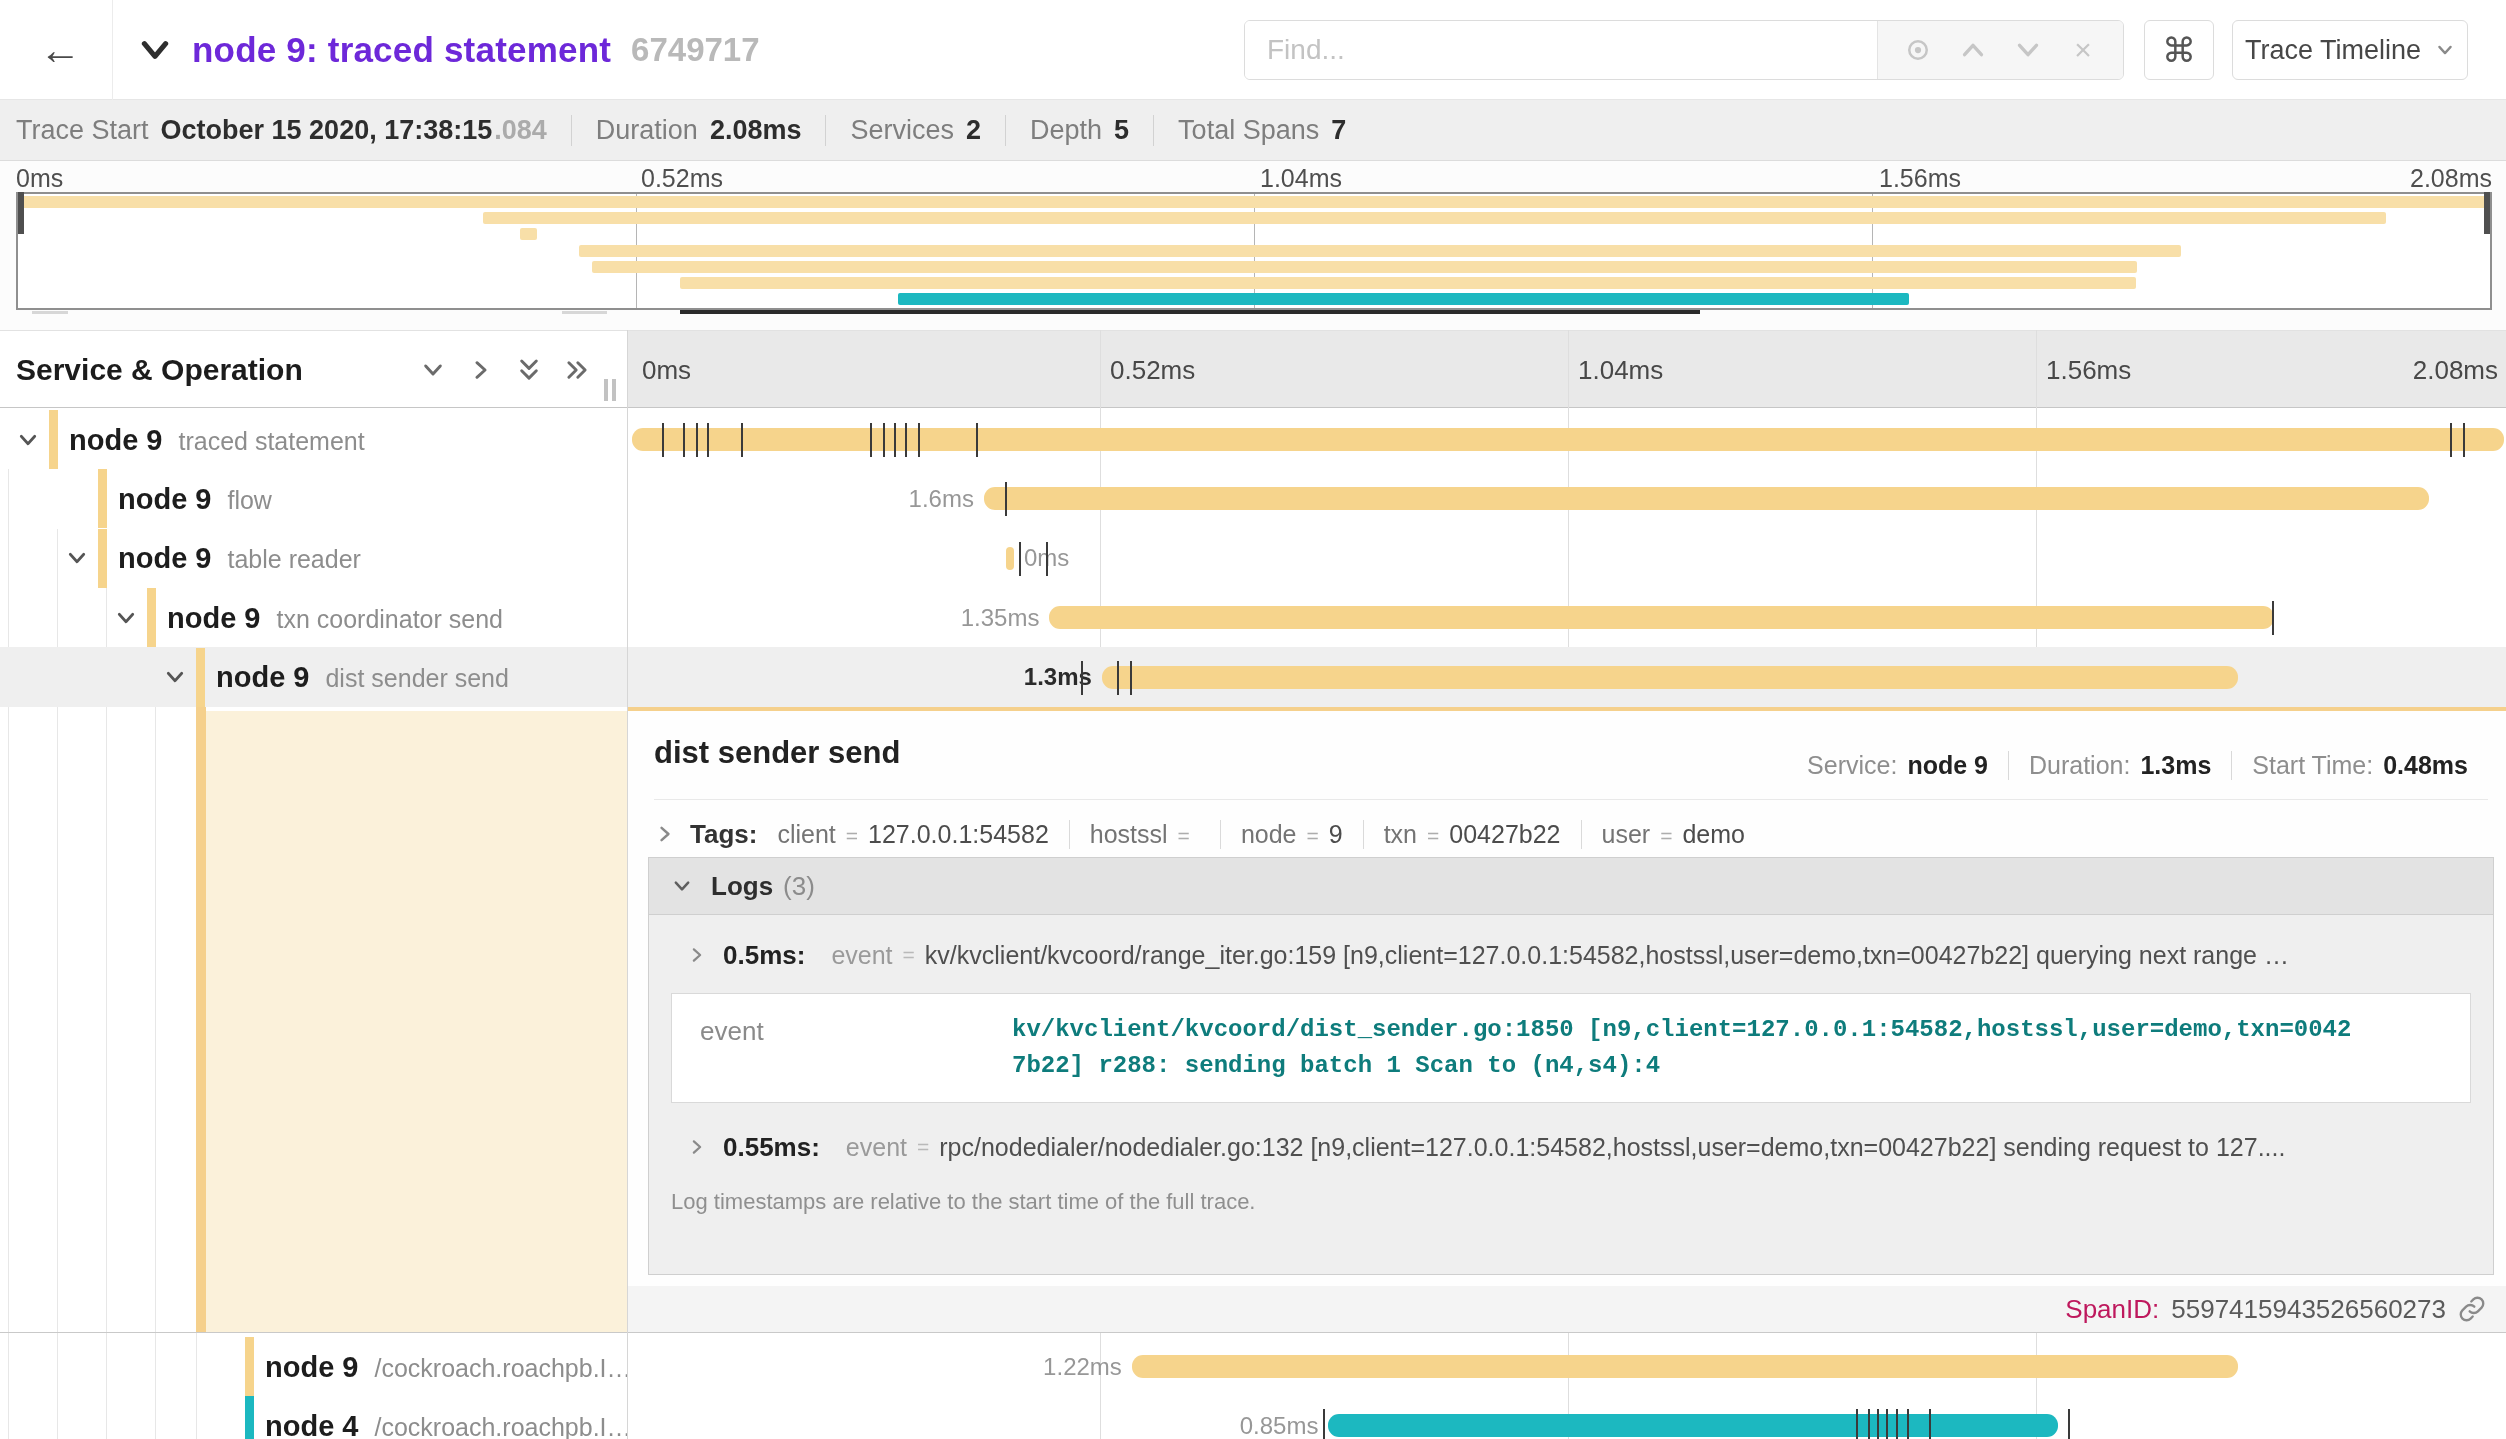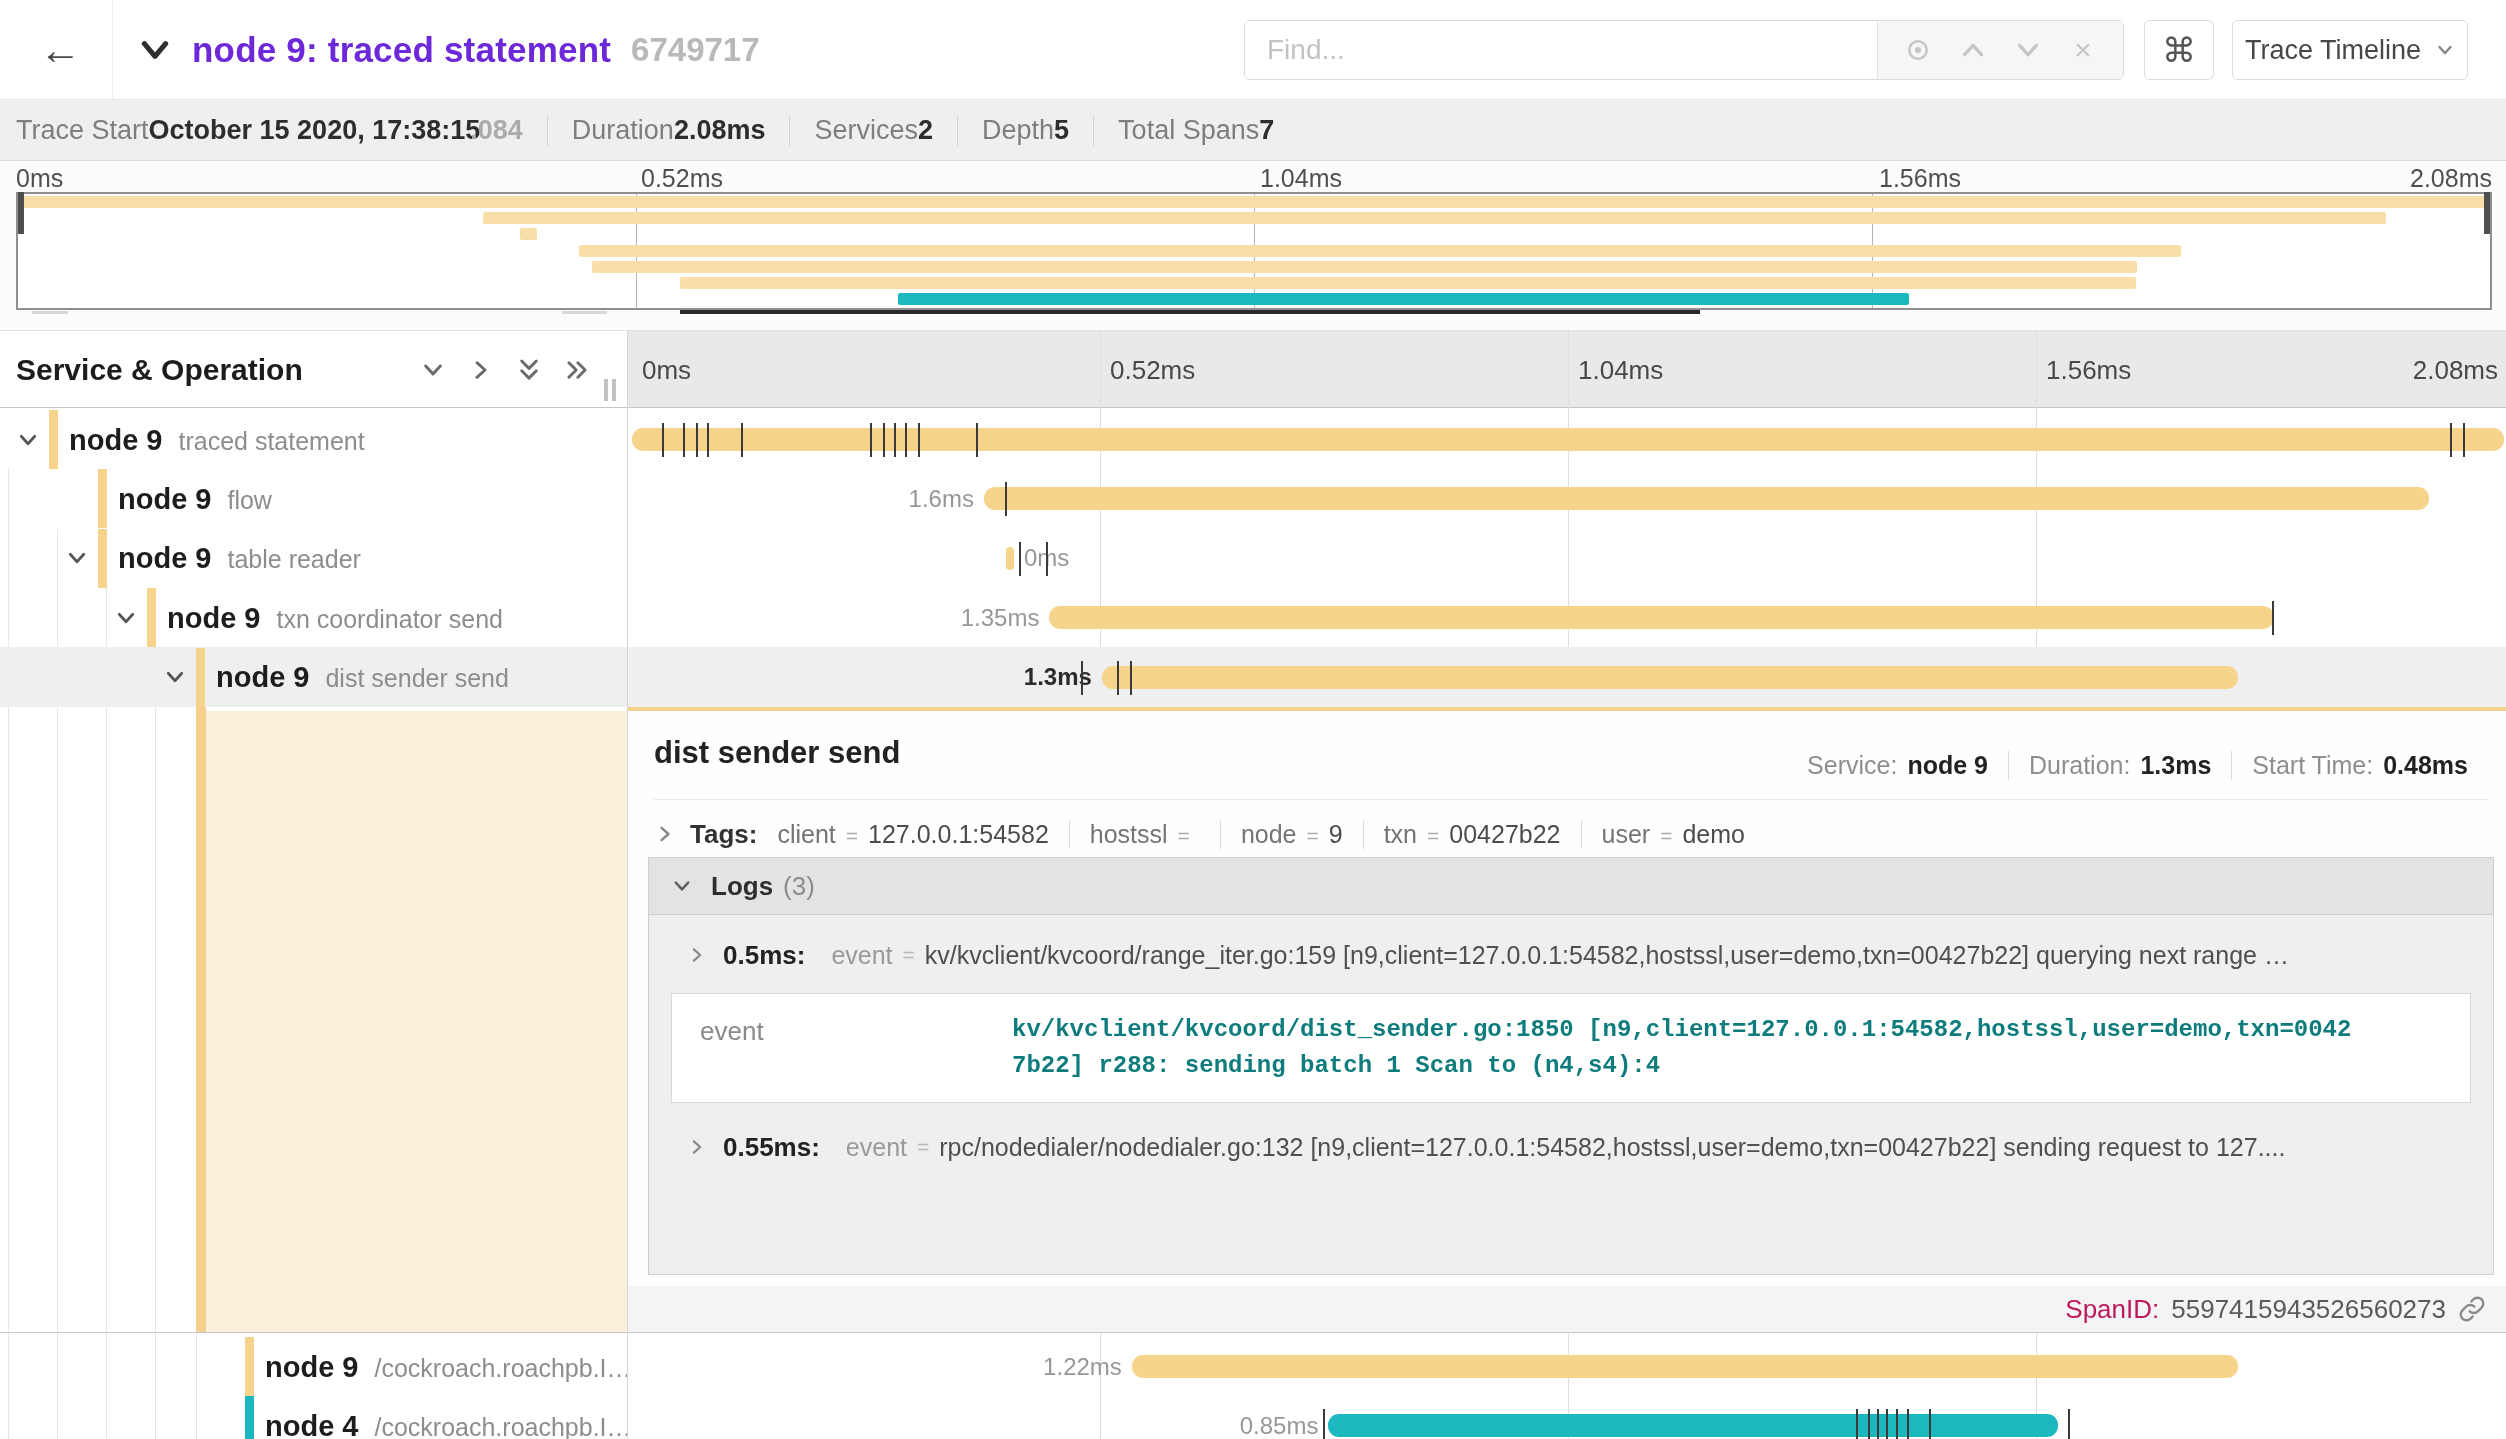--- a/index.html
+++ b/index.html
@@ -20,21 +20,21 @@
   .find-input::placeholder { color:#c3c3c3; }
   .find-icons { width:246px; background:#f6f6f6; border-left:1px solid #e4e4e4; display:flex; align-items:center; justify-content:space-evenly; color:#c6c6c6; }
   .find-icons .ficon { width:30px; height:30px; display:flex; align-items:center; justify-content:center; font-size:30px; cursor:pointer; }
   .sq-btn { position:absolute; top:20px; height:60px; background:#fff; border:1px solid #dcdcdc; border-radius:6px; display:flex; align-items:center; justify-content:center; cursor:pointer; }
   .kbd-btn { left:2144px; width:70px; font-size:34px; color:#555; }
   .view-btn { left:2232px; width:236px; font-size:27px; color:#474747; gap:14px; }
   .view-btn .icon { width:20px; height:20px; color:#8a8a8a; }
 
   
   .summarybar { position:absolute; left:0; top:100px; width:100%; height:61px; background:#efefef; border-bottom:1px solid #dcdcdc; display:flex; align-items:center; padding-left:16px; }
-  .sum-item { display:flex; align-items:baseline; font-size:27px; color:#7e7e7e; padding:0 24px; border-left:1px solid #d2d2d2; }
+  .sum-item { display:flex; align-items:baseline; gap:12px; font-size:27px; color:#7e7e7e; padding:0 24px; border-left:1px solid #d2d2d2; }
   .sum-item:first-child { border-left:none; padding-left:0; }
   .sum-value { font-weight:700; color:#2d2d2d; }
   .sum-suffix { font-weight:700; color:#ababab; margin-left:-10px; }
 
   
   .minimap { position:absolute; left:0; top:161px; width:100%; height:169px; background:#fcfcfc; }
   .mm-tick { position:absolute; top:3px; font-size:25px; color:#4f4f4f; }
   .mm-canvas { position:absolute; left:16px; top:31px; width:2476px; height:118px; background:#fff; border:2px solid #8f8f8f; }
   .mm-grid { position:absolute; top:0; bottom:0; width:1px; background:#b5b5b5; }
   .mm-bar { position:absolute; height:12px; border-radius:2px; }
@@ -451,20 +451,21 @@
               <span class="icon">
                 <svg viewBox="0 0 16 16" fill="none" stroke="currentColor" stroke-width="1.8" stroke-linecap="round" stroke-linejoin="round">
                   <polyline points="5.5,3.5 10.5,8 5.5,12.5"></polyline>
                 </svg>
               </span>
               <span class="log-time">0.55ms:</span>
               <span class="log-key">event</span>
               <span class="log-eq">=</span>
               <span class="log-val">rpc/nodedialer/nodedialer.go:132 [n9,client=127.0.0.1:54582,hostssl,user=demo,txn=00427b22] sending request to 127....</span>
             </div>
+            <div class="log-footnote">Log timestamps are relative to the start time of the full trace.</div>
           </div>
       </div>
       <div class="spanid-row">
         <span class="spanid-label">SpanID:</span>
         <span class="spanid-value">5597415943526560273</span>
         <span class="spanid-link" id="ic-link">
             <svg viewBox="0 0 24 24" fill="none" stroke="currentColor" stroke-width="2" stroke-linecap="round">
               <path d="M10 14a5 5 0 0 0 7.07 0l3.18-3.18a5 5 0 0 0-7.07-7.07l-1.8 1.8"></path>
               <path d="M14 10a5 5 0 0 0-7.07 0l-3.18 3.18a5 5 0 0 0 7.07 7.07l1.8-1.8"></path>
             </svg>

